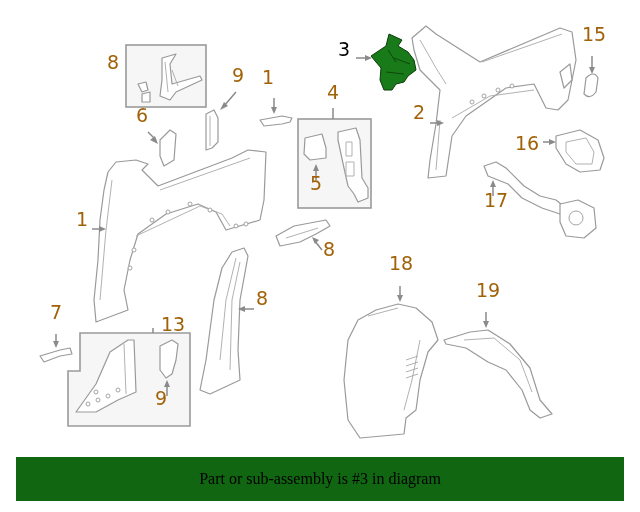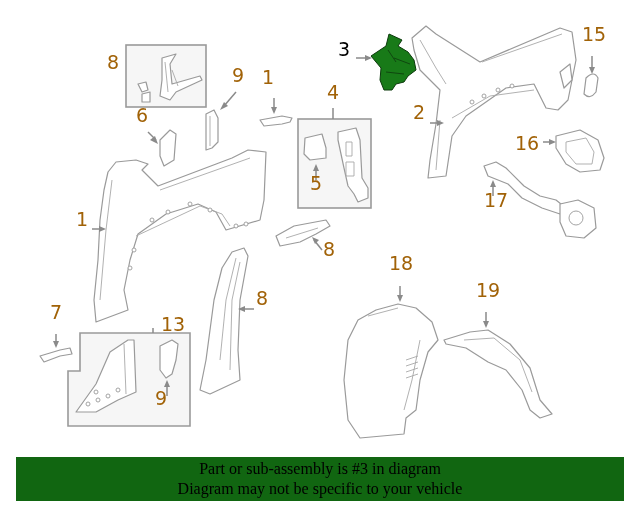--- a/index.html
+++ b/index.html
@@ -175,14 +175,13 @@
     <div class="callout" style="left: 155px; top: 389px;">9</div>
     <div class="callout" style="left: 582px; top: 25px;">15</div>
     <div class="callout" style="left: 515px; top: 134px;">16</div>
     <div class="callout" style="left: 484px; top: 191px;">17</div>
     <div class="callout" style="left: 389px; top: 254px; text-align: center;">18</div>
     <div class="callout" style="left: 476px; top: 281px;">19</div>
   </div>
 
 <div id="banner">
   <span>Part or sub-assembly is #3 in diagram</span>
-  <span>Diagram may not be specific to your vehicle</span>
 </div>
 
 </body></html>

